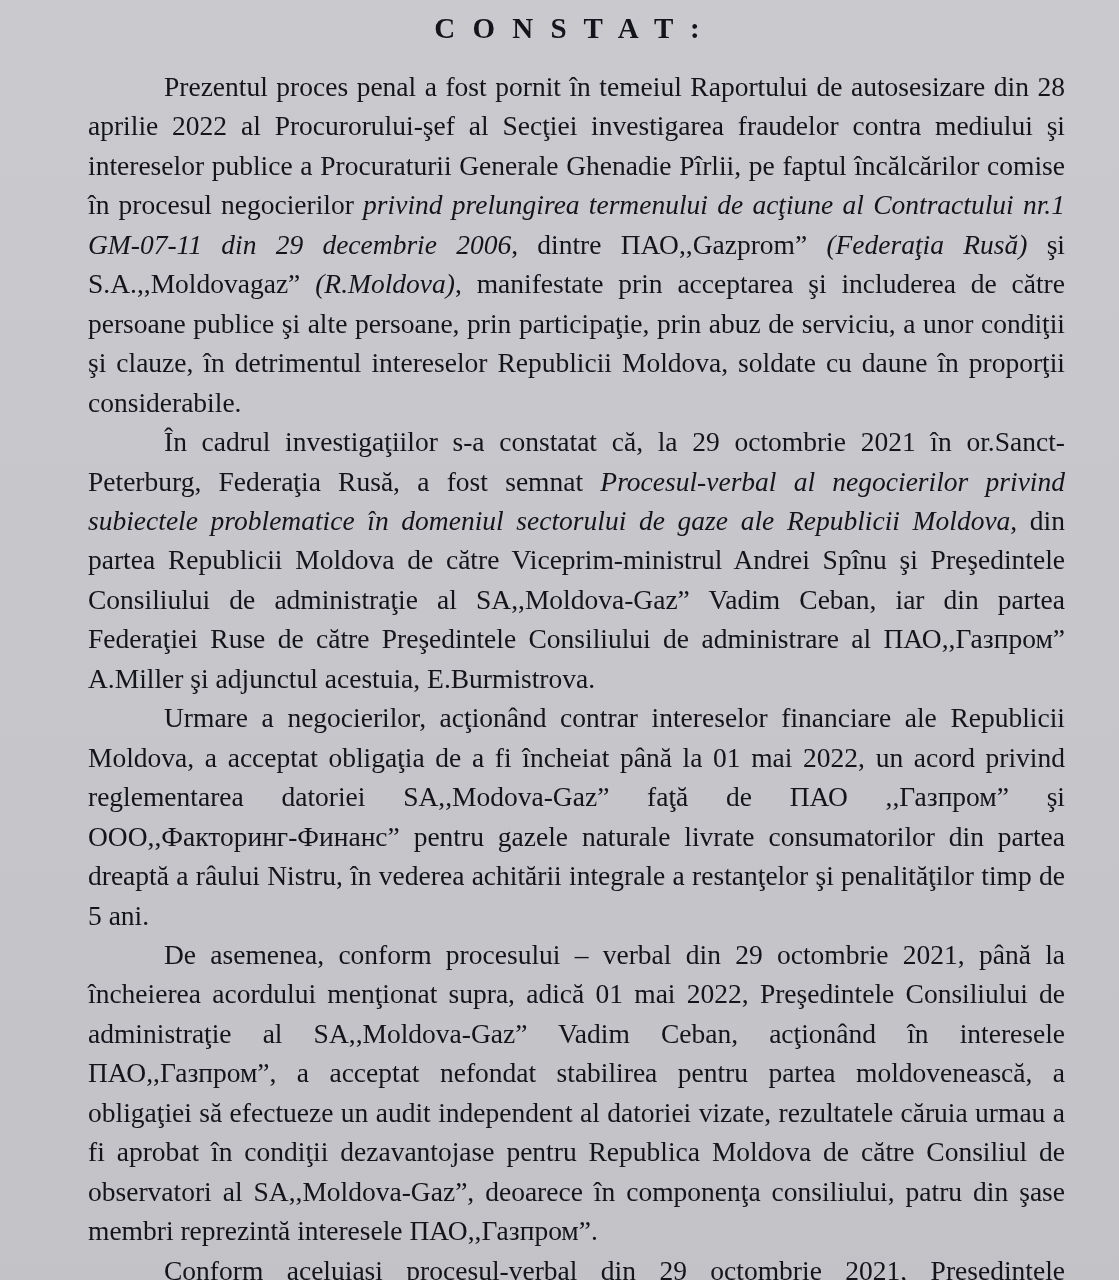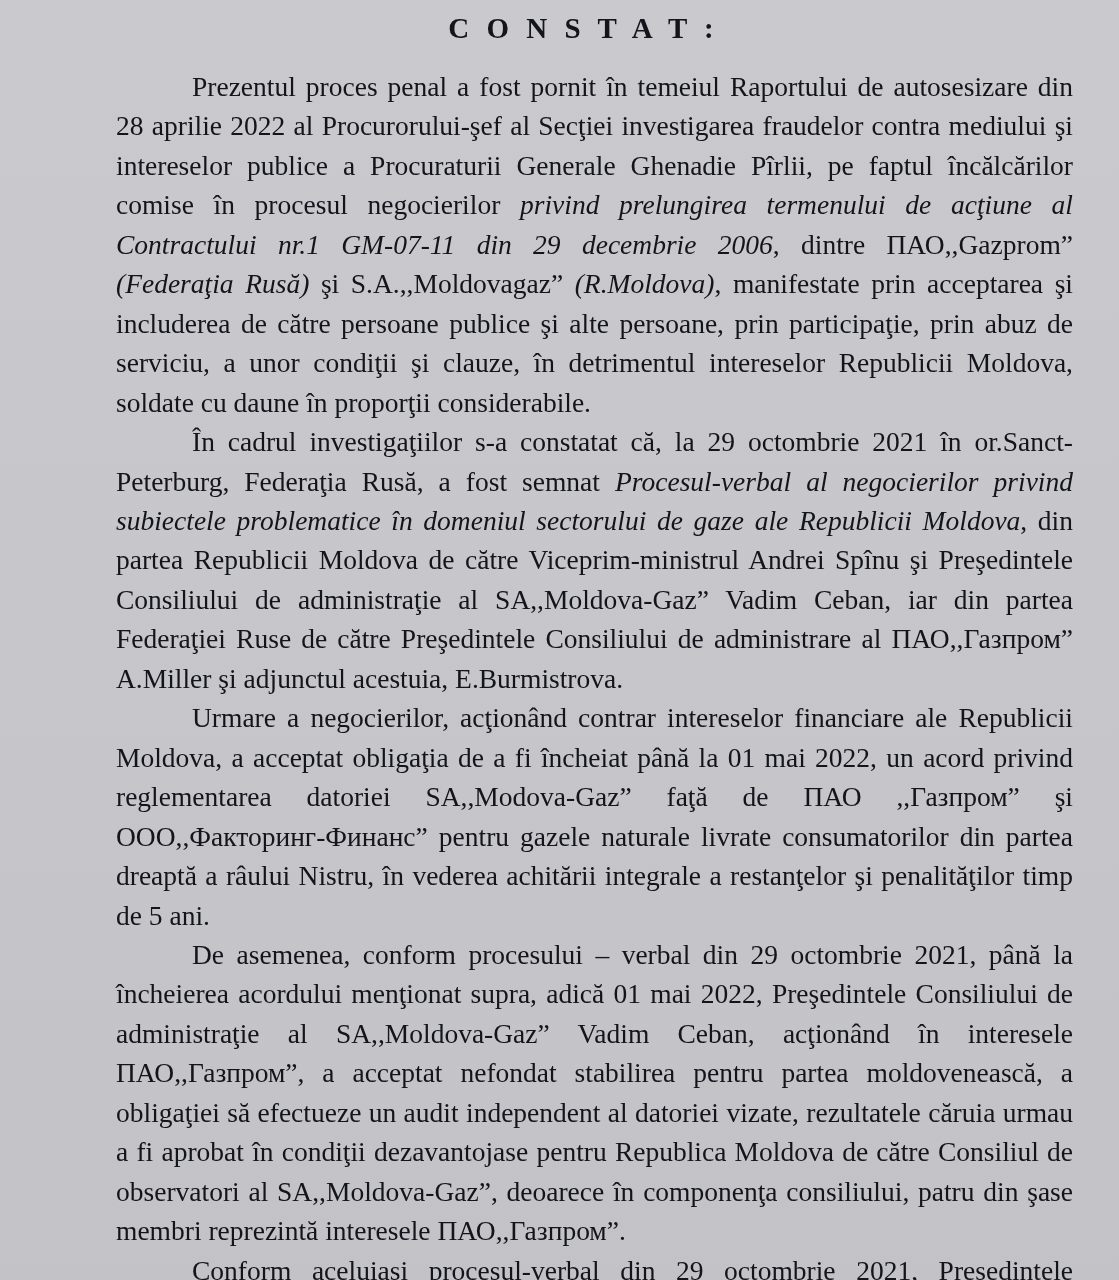--- a/index.html
+++ b/index.html
@@ -12,41 +12,41 @@
     background: #c9c9cd;
     font-family: "Liberation Serif", serif;
     color: #14151c;
     overflow: hidden;
   }
   .page {
     position: relative;
     width: 1119px;
     height: 1280px;
     box-sizing: border-box;
-    padding: 8px 38px 0 116px;
+    padding: 8px 38px 0 88px;
     background: linear-gradient(180deg, #cacace 0%, #c6c6cb 45%, #c2c2c7 100%);
   }
   .doc-title {
     text-align: center;
     font-size: 29px;
     font-weight: 700;
     letter-spacing: 5px;
     margin: 4px 0 22px 0;
     padding-right: 30px;
     font-family: "Liberation Serif", serif;
   }
   .body-text {
     font-size: 27.5px;
     line-height: 1.435;
     text-align: justify;
     text-justify: inter-word;
     font-family: "Liberation Serif", serif;
   }
   p.para {
-    margin: 0 8px 0 0;
+    margin: 0 16px 0 0;
     text-indent: 76px;
     text-align: justify;
   }
   p.para:last-child {
     text-align: justify;
   }
   .it {
     font-style: italic;
   }
 </style>

